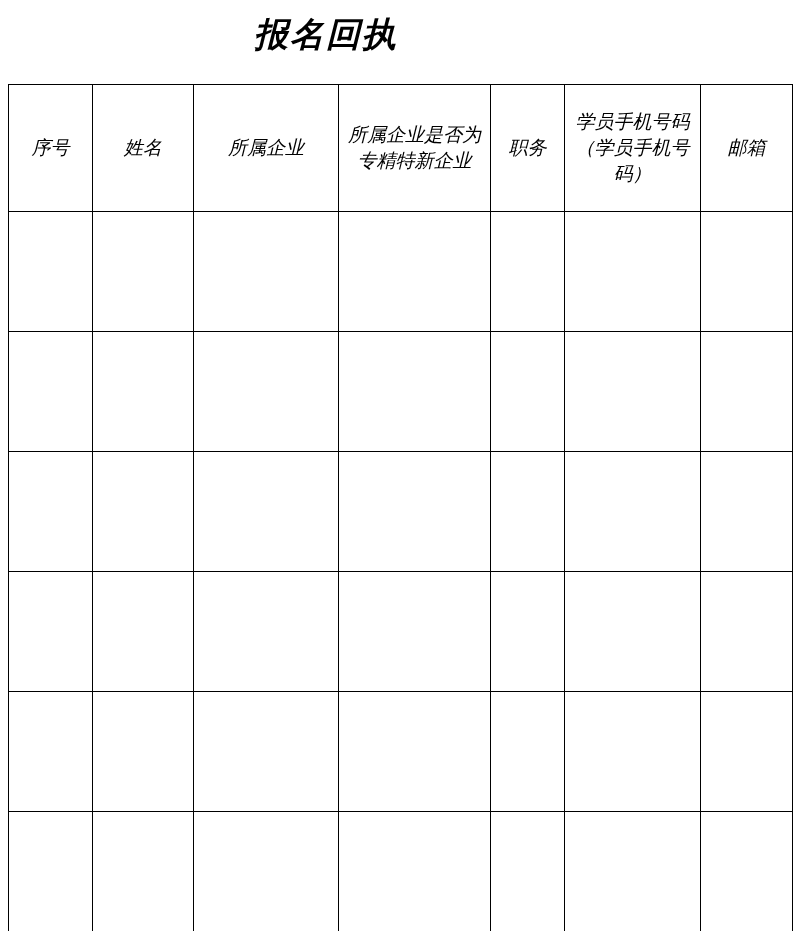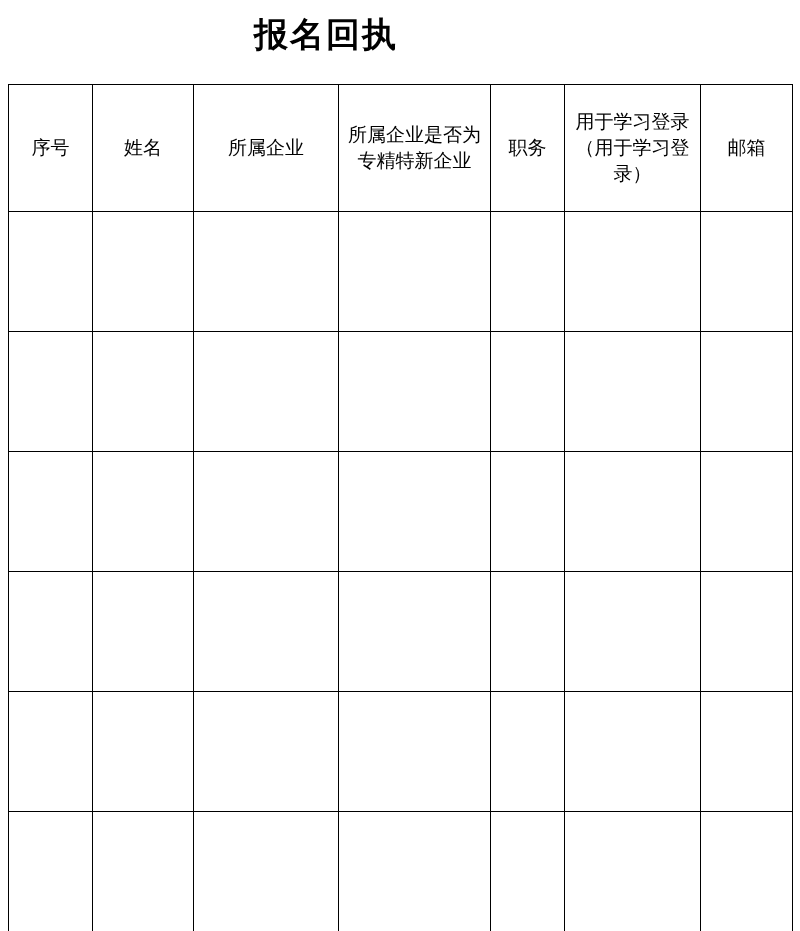--- a/index.html
+++ b/index.html
@@ -12,20 +12,21 @@
     height: 931px;
     font-family: "Liberation Serif", "DejaVu Serif", serif;
     color: #000000;
     overflow: hidden;
   }
   .page {
     position: relative;
     width: 652px;
     height: 931px;
     box-sizing: border-box;
+    font-style: italic;
   }
   .doc-title {
     text-align: center;
     font-size: 34px;
     font-weight: bold;
     letter-spacing: 2px;
     margin: 0;
     padding-top: 12px;
     padding-bottom: 0;
     font-family: "DejaVu Serif", "Liberation Serif", serif;
@@ -86,21 +87,21 @@
           <col class="c5">
           <col class="c6">
       </colgroup>
       <thead>
         <tr class="header-row">
           <th>序号</th>
           <th>姓名</th>
           <th>所属企业</th>
           <th>所属企业是否为专精特新企业</th>
           <th>职务</th>
-          <th>用于学习登录（用于学习登录）</th>
+          <th>学员手机号码（学员手机号码）</th>
           <th>邮箱</th>
         </tr>
       </thead>
       <tbody>
         <tr class="data-row">
           <td></td>
           <td></td>
           <td></td>
           <td></td>
           <td></td>

